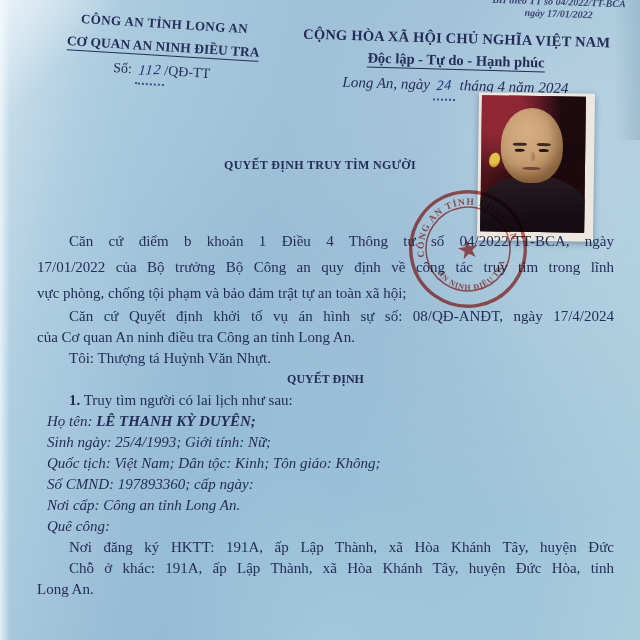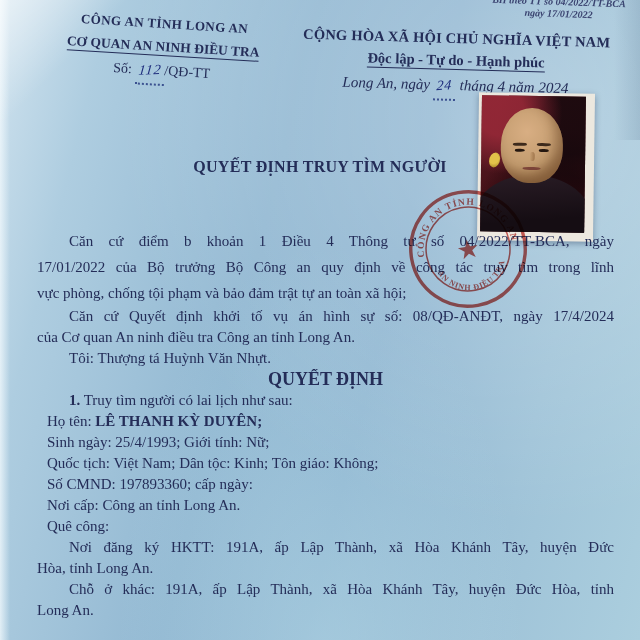--- a/index.html
+++ b/index.html
@@ -28,28 +28,28 @@
   .dotted{display:inline-block;border-bottom:2px dotted rgba(40,60,130,.85);padding:0 3px;}
   .hand{display:inline-block;font-style:italic;color:#1e2d7d;font-size:14px;
     transform:rotate(-6deg) skewX(-8deg);letter-spacing:1px;}
   .hdr-right{position:absolute;left:288px;top:27px;width:336px;text-align:center;
     transform:rotate(1.6deg);}
   .hr1{font-size:14.5px;font-weight:bold;line-height:22px;letter-spacing:.2px;}
   .hr2{font-size:14.5px;font-weight:bold;line-height:23px;}
   .hr2 .ul{border-bottom:1.5px solid #242d58;padding-bottom:1px;}
   .hr3{font-size:15px;font-style:italic;line-height:27px;}
   .doc-title{position:absolute;left:30px;top:158px;width:580px;text-align:center;
-    font-size:16px;font-weight:bold;letter-spacing:.3px;}
+    font-size:12px;font-weight:bold;letter-spacing:.3px;}
   .body-block{position:absolute;left:37px;top:228px;width:577px;font-size:15px;}
   .bl{line-height:21px;height:21px;overflow:hidden;}
   .p1{line-height:26px;height:26px;}
-  .ind-a{padding-left:10px;}
+  .ind-a{padding-left:10px;font-style:italic;}
   .ind-b{padding-left:32px;}
   .j{text-align:justify;text-align-last:justify;}
-  .center-h{text-align:center;font-weight:bold;font-size:18px;}
+  .center-h{text-align:center;font-weight:bold;font-size:12px;}
   .b{font-weight:bold;}
   
   .photo{position:absolute;left:478px;top:93px;width:110px;height:142px;
     background:#ece8df;padding:3px;box-shadow:0 2px 6px rgba(10,25,60,.35);
     transform:rotate(.8deg);}
   .photo-inner{position:relative;width:104px;height:136px;overflow:hidden;
     background:
       radial-gradient(circle at 18% 12%, rgba(150,40,55,.9) 0 16%, rgba(150,40,55,0) 42%),
       radial-gradient(circle at 85% 20%, rgba(20,8,12,.85) 0 22%, rgba(20,8,12,0) 52%),
       radial-gradient(circle at 75% 85%, rgba(25,6,10,.8) 0 28%, rgba(25,6,10,0) 58%),
@@ -138,21 +138,20 @@
     </div>
     <div class="bl ind-a">
       <span>Họ tên: </span><span class="b">LÊ THANH KỲ DUYÊN;</span>
     </div>
     <div class="bl ind-a">Sinh ngày: 25/4/1993; Giới tính: Nữ;</div>
     <div class="bl ind-a">Quốc tịch: Việt Nam; Dân tộc: Kinh; Tôn giáo: Không;</div>
     <div class="bl ind-a">Số CMND: 197893360; cấp ngày:</div>
     <div class="bl ind-a">Nơi cấp: Công an tỉnh Long An.</div>
     <div class="bl ind-a">Quê công:</div>
     <div class="bl ind-b j">Nơi đăng ký HKTT: 191A, ấp Lập Thành, xã Hòa Khánh Tây, huyện Đức</div>
-    <div class="bl">Hòa, tỉnh Long An.</div>
     <div class="bl ind-b j">Chỗ ở khác:  191A, ấp Lập Thành, xã Hòa Khánh Tây, huyện Đức Hòa, tỉnh</div>
     <div class="bl">Long An.</div>
   </div>
 
   <div class="stamp">
     <svg viewBox="0 0 160 160" xmlns="http://www.w3.org/2000/svg">
       <circle cx="80" cy="80" r="75" fill="none" stroke="#c13530" stroke-width="4.5"></circle>
       <circle cx="80" cy="80" r="55" fill="none" stroke="#c13530" stroke-width="2"></circle>
       <defs>
         <path id="arcT" d="M 22,80 A 58,58 0 0 1 138,80" fill="none"></path>

